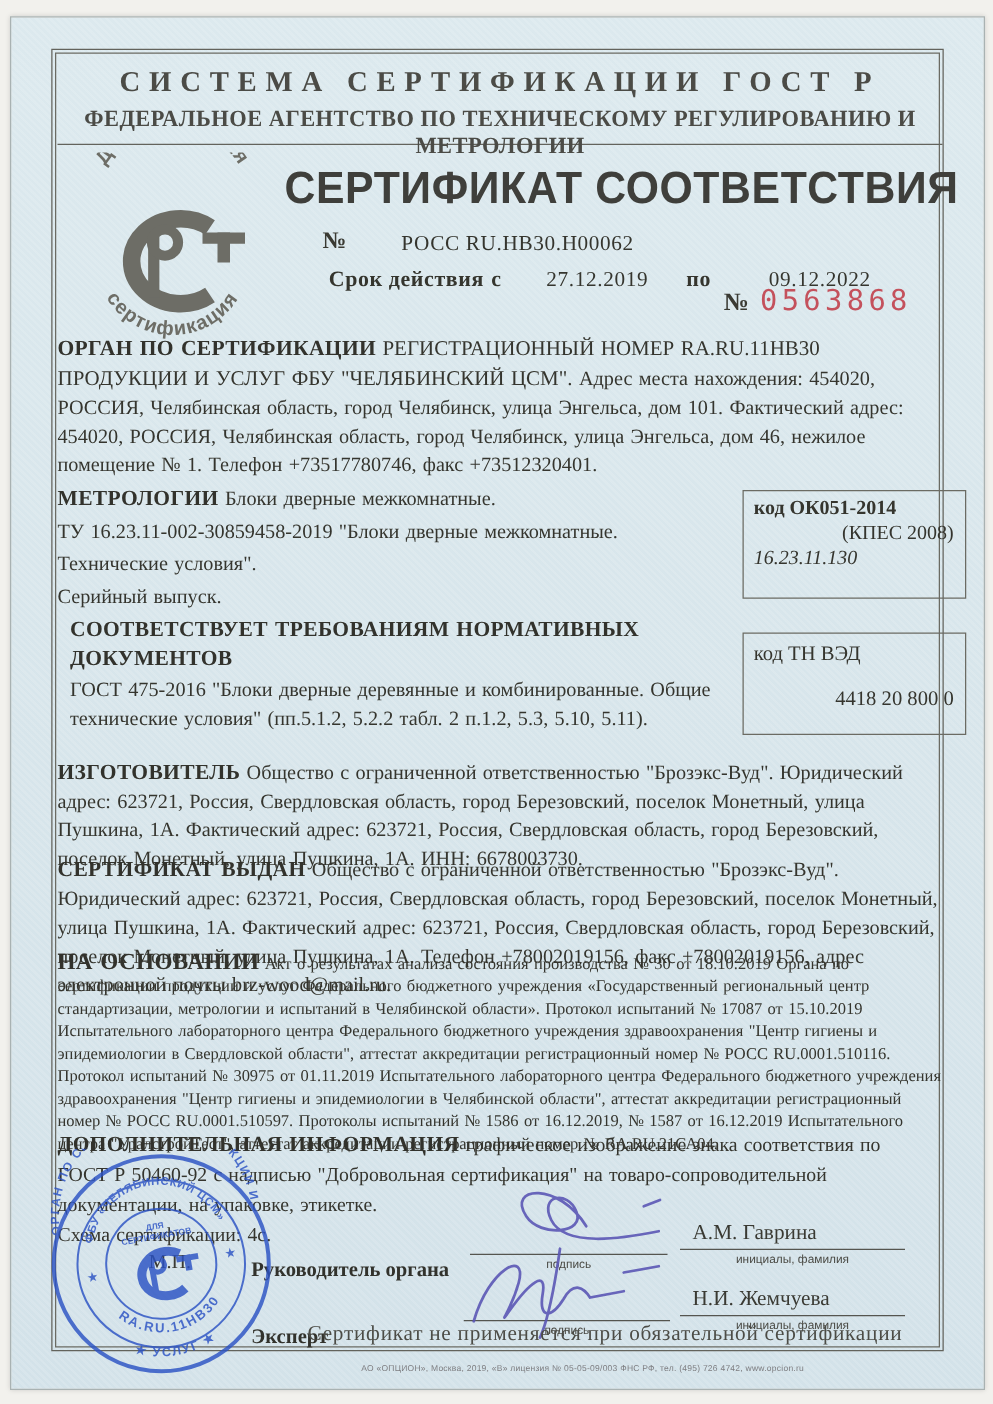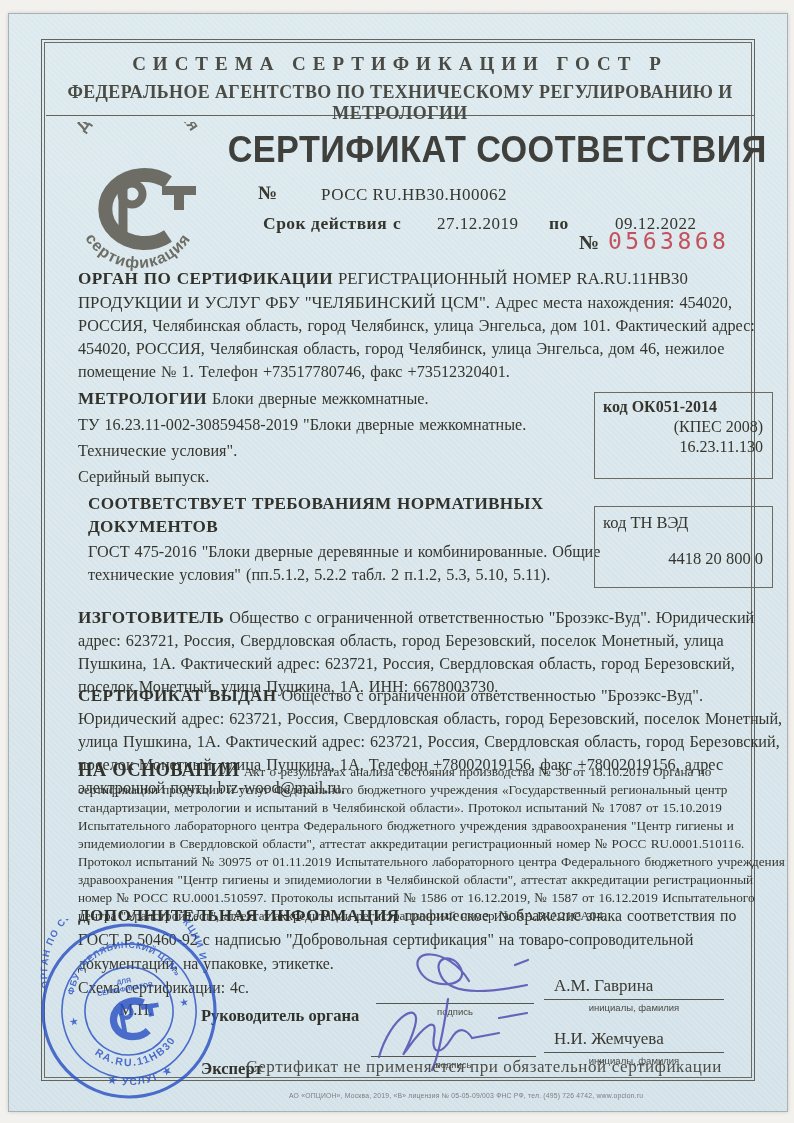--- a/index.html
+++ b/index.html
@@ -14,28 +14,28 @@
     background:
       repeating-linear-gradient(45deg, rgba(255,255,255,.12) 0 2px, rgba(0,0,0,0) 2px 4px),
       linear-gradient(180deg,#dce9ee 0%, #d7e5eb 55%, #d3e2e9 100%);
     border:1px solid #a9b2b2;
     box-shadow:0 0 4px rgba(0,0,0,.15);
   }
   .frame{position:absolute;left:32px;top:25px;width:712px;height:1040px;border:1px solid #63635c;}
   .frame-inner{position:absolute;left:2px;top:2px;right:2px;bottom:2px;border:1px solid #6b6b63;}
   .abs{position:absolute;}
   .hdr-box{position:absolute;left:37px;top:27px;width:708px;height:74px;border-bottom:1px solid #63635c;text-align:center;color:#4b4b46;}
-  .hdr1{margin-top:12px;font-size:19px;font-weight:bold;letter-spacing:7px;}
+  .hdr1{margin-top:12px;font-size:23px;font-weight:bold;letter-spacing:7px;}
   .hdr2{margin-top:7px;font-size:18.5px;font-weight:bold;letter-spacing:.4px;transform:scaleX(.97);transform-origin:center;}
   .doc-title{position:absolute;left:205px;top:115px;width:545px;text-align:center;
     font-family:"Liberation Sans", sans-serif;font-weight:bold;font-size:36px;color:#3f3f3b;
     transform:scaleX(.95);transform-origin:center;letter-spacing:0.5px;white-space:nowrap;}
   .b{font-weight:bold;}
   .lbl{font-weight:bold;font-size:17.2px;letter-spacing:.3px;color:#32322c;}
-  .sec{position:absolute;font-size:16.2px;line-height:23px;color:#35352e;text-align:left;word-spacing:1px;margin-left:32px;}
+  .sec{position:absolute;font-size:16.2px;line-height:23px;color:#35352e;text-align:left;word-spacing:1px;}
   .sec-small{font-size:13.2px;line-height:18px;}
   .codebox{position:absolute;border:1px solid #6b6b63;color:#35352e;font-size:16px;}
   .sigline{position:absolute;border-bottom:1px solid #55554f;}
   .caption{position:absolute;font-family:"Liberation Sans", sans-serif;font-size:9.5px;color:#4a4a44;text-align:center;}
   .name{position:absolute;font-size:17px;color:#3a3a33;white-space:nowrap;}
   .role{position:absolute;font-size:16.5px;font-weight:bold;color:#32322c;white-space:nowrap;margin-top:20px;}
   .note{position:absolute;font-size:17px;color:#4c4c46;letter-spacing:.6px;white-space:nowrap;}
   .footer{position:absolute;font-family:"Liberation Sans", sans-serif;font-size:6.8px;color:#7d7d80;letter-spacing:.2px;white-space:nowrap;}
   .num-label{position:absolute;font-size:19px;font-weight:bold;color:#3a3a33;}
   .num-val{position:absolute;font-size:17px;color:#35352e;letter-spacing:.5px;white-space:nowrap;}
@@ -105,21 +105,21 @@
     <div>Технические условия".</div>
     <div>Серийный выпуск.</div>
   </div>
 
   <div class="codebox" style="left:585px;top:378px;width:160px;height:80px;padding:5px 9px 0 8px;">
     <div style="display:flex;justify-content:flex-start;font-weight:bold;">
       <span>код ОК</span>
       <span>051-2014</span>
     </div>
     <div style="text-align:right;margin-top:2px;">(КПЕС 2008)</div>
-    <div style="text-align:right;margin-top:2px;">16.23.11.130</div>
+    <div style="margin-top:2px;font-style:italic;">16.23.11.130</div>
   </div>
 
   <div class="sec" style="left:37px;top:478px;width:545px;padding-left:10px;">
     <div class="lbl" style="margin-bottom:3px;">СООТВЕТСТВУЕТ ТРЕБОВАНИЯМ НОРМАТИВНЫХ ДОКУМЕНТОВ</div>
     <div>ГОСТ 475-2016 "Блоки дверные деревянные и комбинированные. Общие технические условия" (пп.5.1.2, 5.2.2 табл. 2 п.1.2, 5.3, 5.10, 5.11).</div>
   </div>
 
   <div class="codebox" style="left:585px;top:492px;width:160px;height:74px;padding:6px 9px 0 8px;font-size:16.5px;">
     <div>код ТН ВЭД</div>
     <div style="text-align:right;margin-top:16px;">4418 20 800 0</div>

